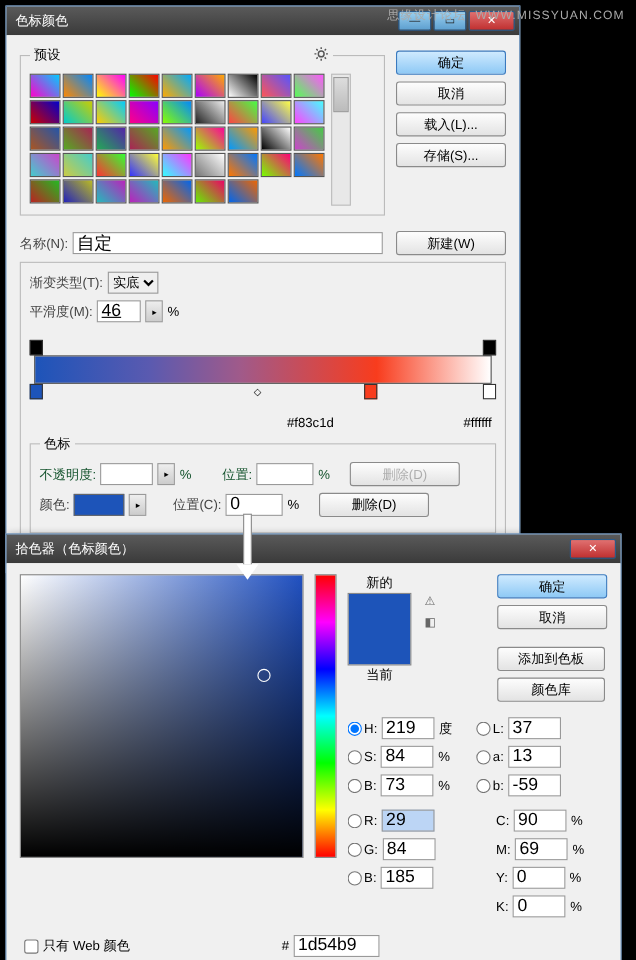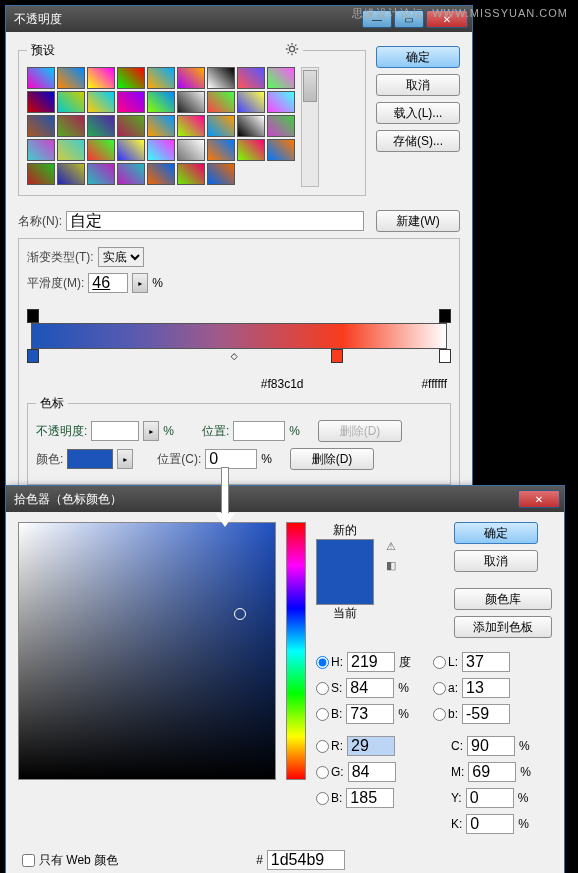--- a/index.html
+++ b/index.html
@@ -4,21 +4,21 @@
 <style>
 body{margin:0;background:#000;font-family:"Microsoft YaHei",Tahoma,sans-serif;font-size:12px;color:#000;position:relative;width:578px;height:873px;overflow:hidden}
 .window{position:absolute;background:#f0f0f0;border:1px solid #3a6ea5;box-shadow:2px 2px 8px rgba(0,0,0,.5)}
 .titlebar{height:26px;background:linear-gradient(#5a5a5a,#3a3a3a);color:#fff;display:flex;align-items:center;padding:0 4px 0 8px;font-size:12px}
 .titlebar .spacer{flex:1}
 .wbtn{width:28px;height:16px;margin-left:2px;background:linear-gradient(#9ad0f0,#5ea0d0);border:1px solid #2a5a8a;border-radius:2px;display:inline-flex;align-items:center;justify-content:center;font-size:10px;color:#222}
 .wbtn.close{background:linear-gradient(#e07070,#c03030);color:#fff;width:40px}
 .body{padding:10px 12px;background:#f0f0f0}
 fieldset{border:1px solid #bbb;padding:8px;margin:0 0 8px 0}
 legend{padding:0 4px}
-.btn{width:84px;height:22px;background:linear-gradient(#fdfdfd,#e3e3e3);border:1px solid #8a8a8a;border-radius:3px;font-size:12px;margin-bottom:6px;cursor:pointer}
+.btn{width:100px;height:22px;background:linear-gradient(#fdfdfd,#e3e3e3);border:1px solid #8a8a8a;border-radius:3px;font-size:12px;margin-bottom:6px;cursor:pointer}
 .btn.primary{background:linear-gradient(#cfeaff,#8ec9f5);border-color:#3a7abf}
 .row{display:flex;align-items:center;margin-bottom:6px}
 .row>*{margin-right:4px}
 input[type=text]{height:18px;border:1px solid #999;padding:0 3px;font-size:16px;background:#fff}
 select{height:20px;border:1px solid #999;font-size:12px}
 .spinner{width:14px;height:18px;background:linear-gradient(#eee,#ccc);border:1px solid #999;display:inline-flex;align-items:center;justify-content:center;font-size:8px}
 .swatches{display:grid;grid-template-columns:repeat(9,28px);grid-auto-rows:22px;gap:2px;width:270px}
 .sw{border:1px solid #555}
 .scrollbar{width:16px;background:#e8e8e8;border:1px solid #bbb;margin-left:4px;position:relative}
 .scrollbar .thumb{position:absolute;top:2px;left:1px;right:1px;height:30px;background:linear-gradient(#ddd,#bbb);border:1px solid #999}
@@ -39,21 +39,21 @@
 .radio{margin:0 2px 0 0}
 .watermark{position:absolute;top:6px;right:10px;color:#aaa;font-size:11px;letter-spacing:1px;z-index:1}
 </style>
 </head>
 <body>
 
 <div class="watermark"><span>思缘设计论坛</span> &nbsp;<span>WWW.MISSYUAN.COM</span></div>
 
 <div class="window" style="left:5px;top:5px;width:466px">
   <div class="titlebar">
-    <span>不透明度</span>
+    <span>色标颜色</span>
     <span class="spacer"></span>
     <span class="wbtn">—</span>
     <span class="wbtn">▭</span>
     <span class="wbtn close">✕</span>
   </div>
   <div class="body">
     <div style="display:flex;gap:10px">
       <fieldset style="flex:1">
         <legend><span>预设</span>
           <span style="float:right;margin-left:230px" class="gear"><svg viewBox="0 0 16 16">
@@ -212,22 +212,22 @@
             <div>当前</div>
           </div>
           <div style="display:flex;flex-direction:column;gap:6px;font-size:11px;color:#666;padding-top:18px">
             <span>⚠</span>
             <span>◧</span>
           </div>
           <div style="display:flex;flex-direction:column;margin-left:auto">
             <button class="btn primary">确定</button>
             <button class="btn">取消</button>
             <div style="height:10px"></div>
+            <button class="btn" style="width:98px">添加到色板</button>
             <button class="btn" style="width:98px">颜色库</button>
-            <button class="btn" style="width:98px">添加到色板</button>
           </div>
         </div>
 
         <div style="display:flex;gap:18px;margin-top:8px">
           <div>
             <div class="row">
                 <input type="radio" class="radio" checked="" style="">
                 <span>H:</span>
                 <input type="text" style="width: 40px;" value="219">
                 <span>度</span>

